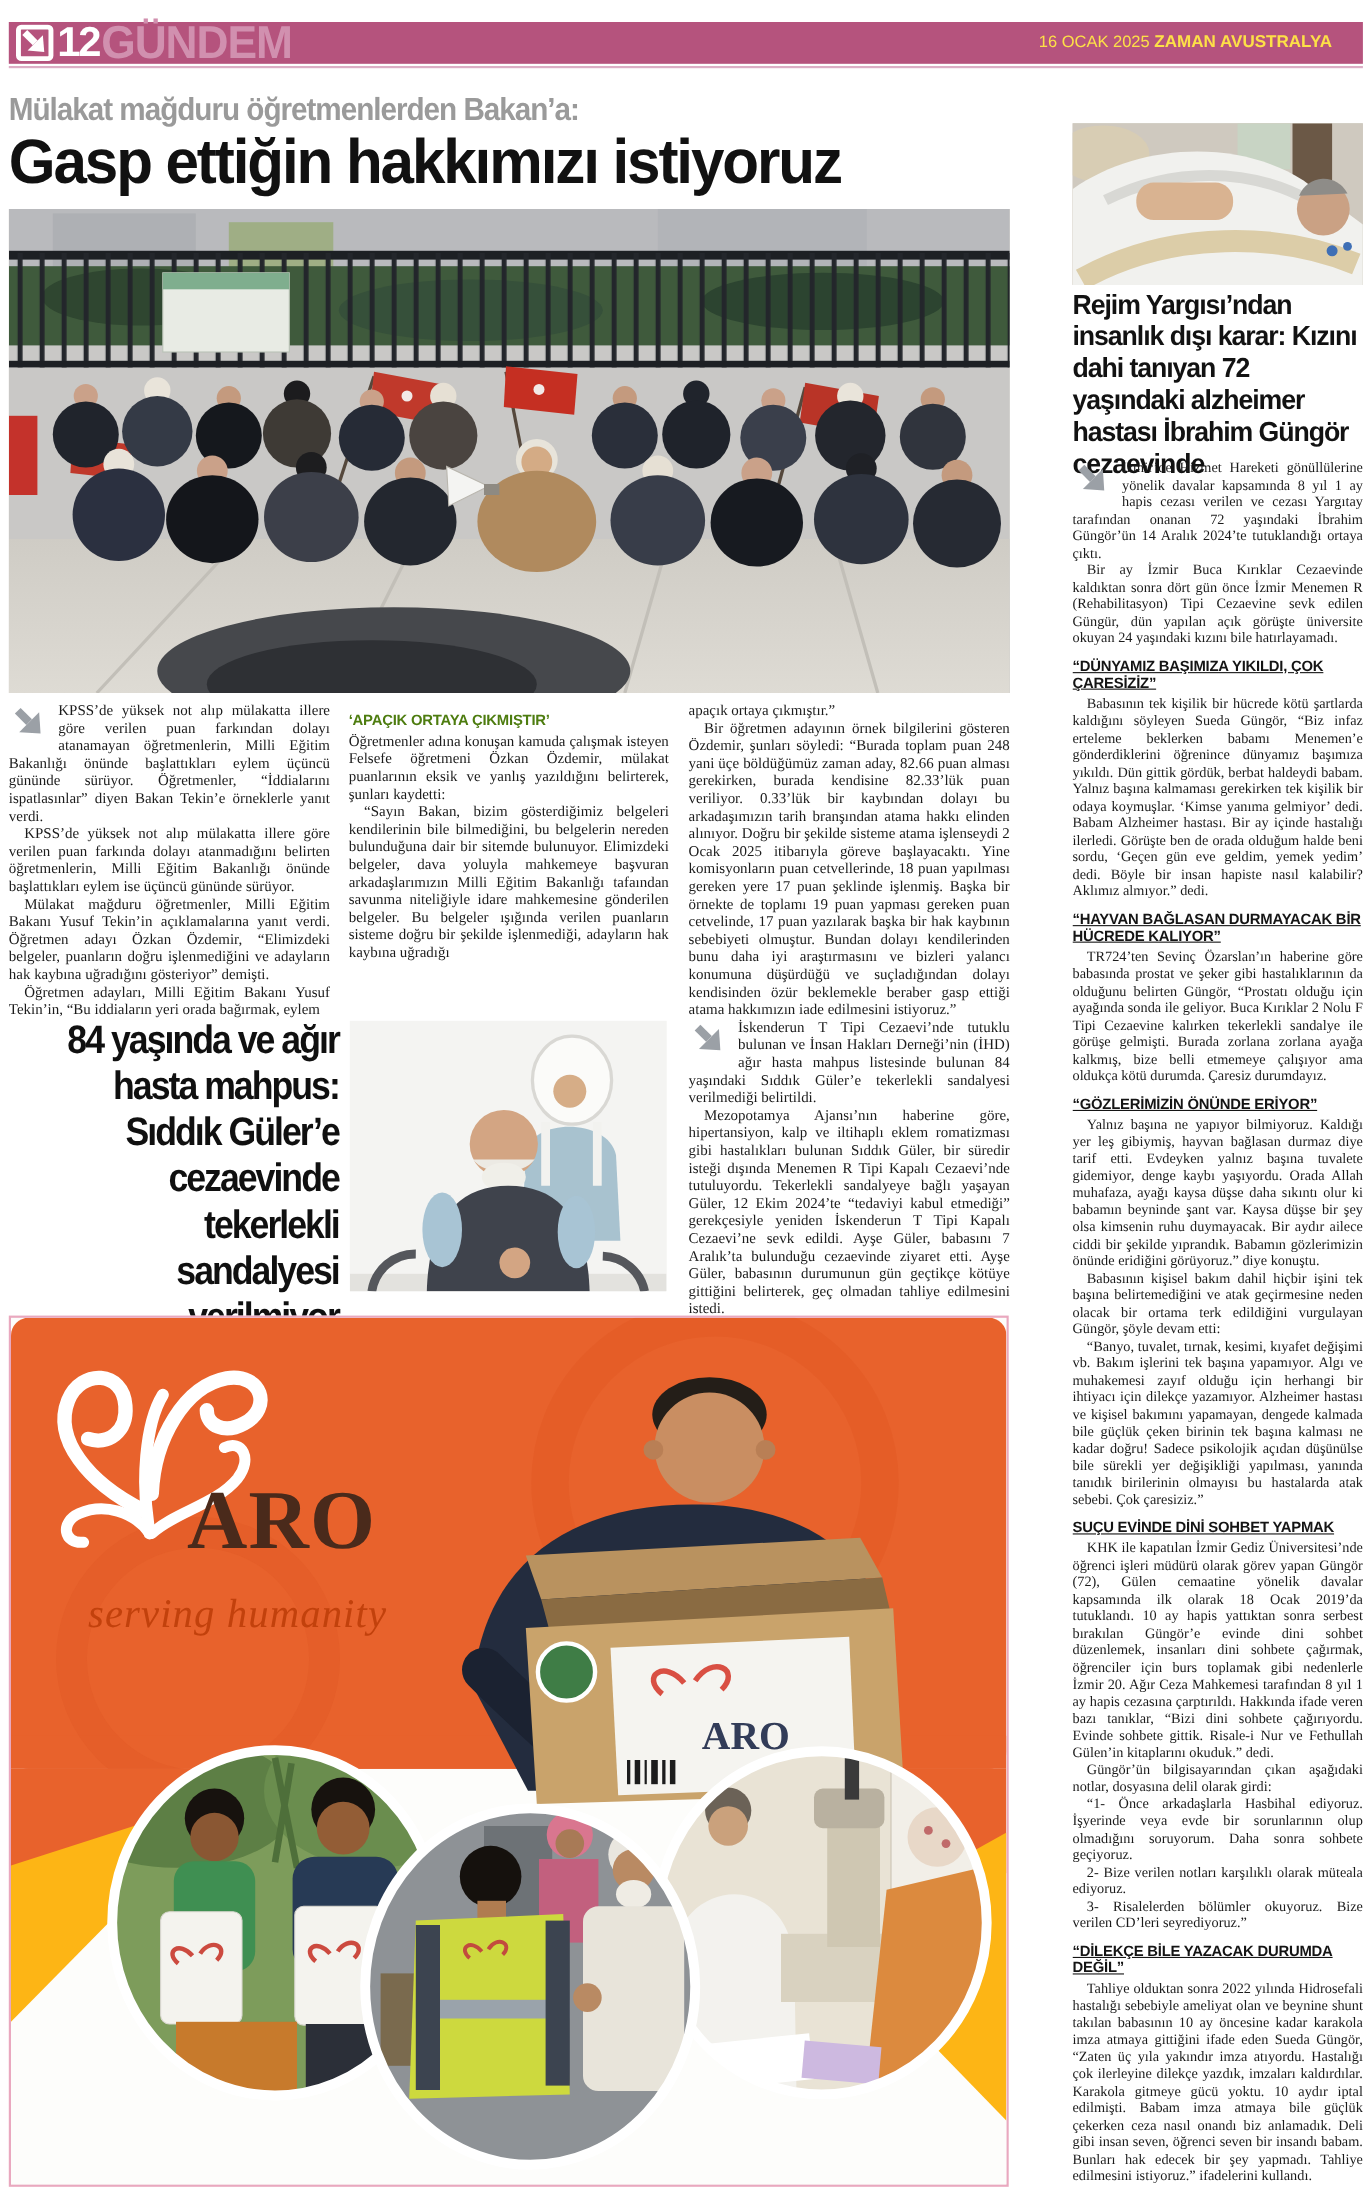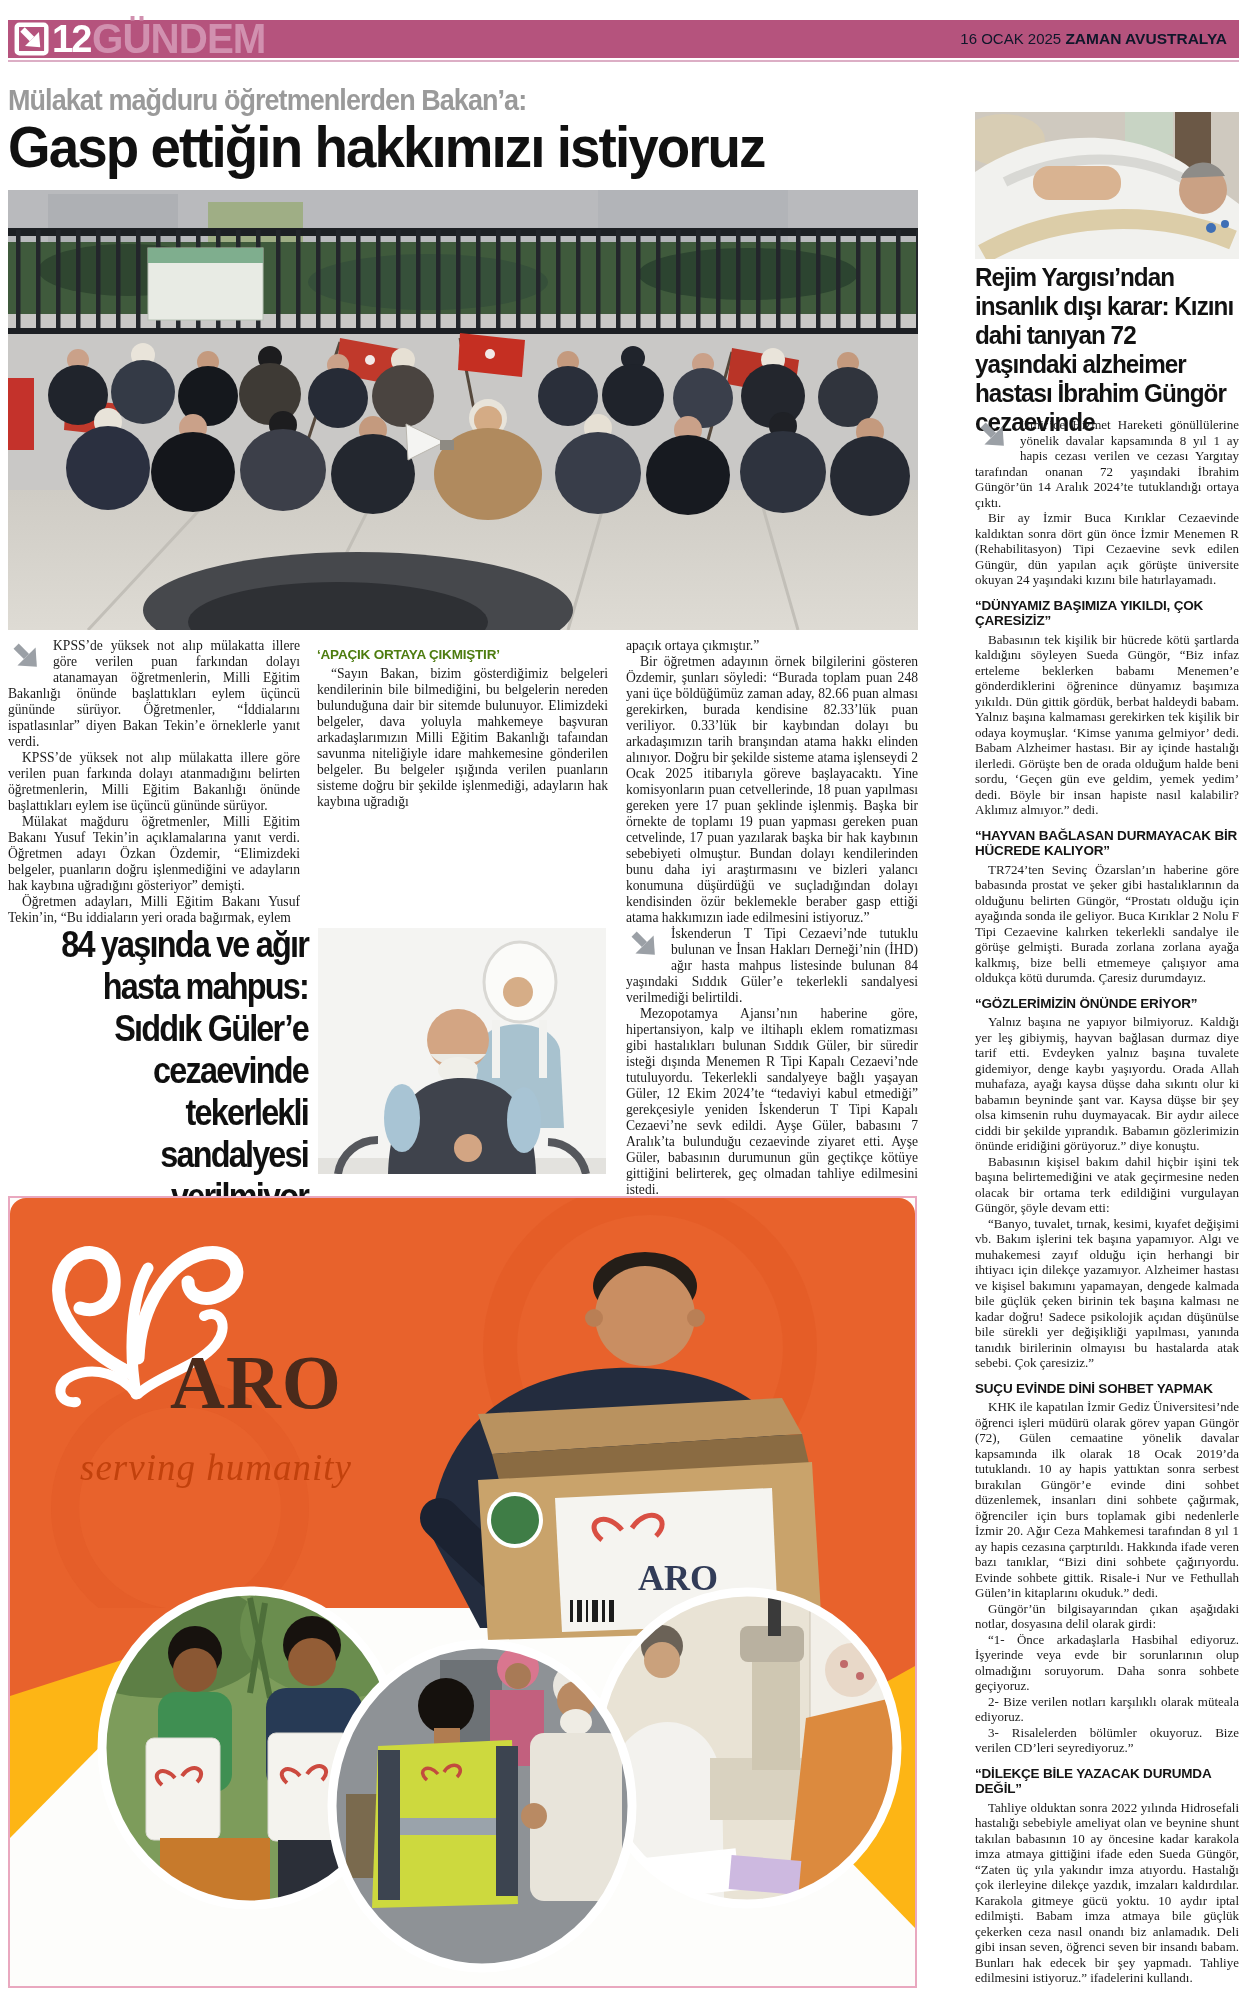--- a/index.html
+++ b/index.html
@@ -6,21 +6,21 @@
   .page{position:relative;width:1247px;height:2003px;background:#fff;overflow:hidden;
         font-family:"Liberation Serif", serif;color:#1b1b1b;}
   .abs{position:absolute;}
 
   
   .masthead{left:8px;top:20px;width:1231px;height:38px;background:#b5537d;
             display:flex;align-items:center;font-family:"Liberation Sans",sans-serif;text-align:center;}
   .mh-icon{width:36px;height:34px;margin-left:6px;flex:0 0 auto;}
   .mh-num{color:#fff;font-weight:bold;font-size:38px;line-height:38px;letter-spacing:-2px;margin-left:2px;}
   .mh-section{color:#d190af;font-weight:bold;font-size:42px;line-height:38px;letter-spacing:-1px;margin-left:2px;transform:scaleX(.96);transform-origin:left;}
-  .mh-right{margin-left:auto;padding-right:12px;color:#0f172a;font-size:15px;white-space:nowrap;}
+  .mh-right{margin-left:auto;padding-right:28px;color:#fde047;font-size:15px;white-space:nowrap;}
   .mh-right b{font-size:15.5px;}
   .mh-rule{left:8px;top:60px;width:1231px;height:2px;background:#dcaec5;}
 
   
   .kicker{left:8px;top:84px;width:900px;font-family:"Liberation Sans",sans-serif;
           font-weight:bold;font-size:29px;color:#9a9a9a;letter-spacing:-1px;transform:scaleX(.93);transform-origin:left;}
   .h1{left:8px;top:116px;width:960px;font-family:"Liberation Sans",sans-serif;font-weight:bold;
       font-size:57px;line-height:62px;color:#111;letter-spacing:-2px;transform:scaleX(.96);transform-origin:left;}
   .photo-main{left:8px;top:190px;width:910px;height:440px;overflow:hidden;background:#d4d2cd;}
 
@@ -43,21 +43,21 @@
 
   
   .photo-side{left:975px;top:112px;width:264px;height:147px;overflow:hidden;background:#cfc9bf;}
   .sb-h{left:975px;top:263px;width:272px;font-family:"Liberation Sans",sans-serif;font-weight:bold;
         font-size:25px;line-height:29px;color:#121212;letter-spacing:-1px;transform:scaleX(.97);transform-origin:left;}
   .sb-body{left:975px;top:417px;width:264px;height:1572px;font-size:13px;line-height:15.5px;
            text-align:justify;overflow:hidden;}
   .sb-body p{margin:0;text-indent:13px;}
   .sb-body p.lead{text-indent:0;}
   .sb-body h3{font-family:"Liberation Sans",sans-serif;font-weight:bold;font-size:13.5px;
-              letter-spacing:-.2px;margin:10px 0 3px 0;text-align:left;color:#141414;}
+              letter-spacing:-.2px;margin:10px 0 3px 0;text-align:left;color:#141414;text-decoration:underline;}
 
   
   .ad{left:8px;top:1196px;width:909px;height:792px;border:2px solid #e9a8bf;box-sizing:border-box;
       background:#fdfdfb;overflow:hidden;}
   .ad-word{left:160px;top:146px;font-family:"Liberation Serif",serif;font-weight:bold;
            font-size:76px;line-height:76px;color:#4a2a1b;letter-spacing:1px;}
   .ad-org{left:26px;top:230px;width:340px;font-family:"Liberation Serif",serif;font-weight:bold;
           font-size:15px;color:#4a2a1b;letter-spacing:2.2px;}
   .ad-tag{left:70px;top:248px;font-family:"Liberation Serif",serif;font-style:italic;
           font-size:37px;color:#c2410c;letter-spacing:1px;}
@@ -229,20 +229,21 @@
       </svg>
       <span>KPSS’de yüksek not alıp mülakatta illere göre verilen puan farkından dolayı atanamayan öğretmenlerin, Milli Eğitim Bakanlığı önünde başlattıkları eylem üçüncü gününde sürüyor. Öğretmenler, “İddialarını ispatlasınlar” diyen Bakan Tekin’e örneklerle yanıt verdi.</span>
     </p>
     <p>KPSS’de yüksek not alıp mülakatta illere göre verilen puan farkında dolayı atanmadığını belirten öğretmenlerin, Milli Eğitim Bakanlığı önünde başlattıkları eylem ise üçüncü gününde sürüyor.</p>
     <p>Mülakat mağduru öğretmenler, Milli Eğitim Bakanı Yusuf Tekin’in açıklamalarına yanıt verdi. Öğretmen adayı Özkan Özdemir, “Elimizdeki belgeler, puanların doğru işlenmediğini ve adayların hak kaybına uğradığını gösteriyor” demişti.</p>
     <p>Öğretmen adayları, Milli Eğitim Bakanı Yusuf Tekin’in, “Bu iddiaların yeri orada bağırmak, eylem</p>
   </div>
 
   <div class="abs col col2">
     <div class="subhead">‘APAÇIK ORTAYA ÇIKMIŞTIR’</div>
+    <p class="noind">Öğretmenler adına konuşan kamuda çalışmak isteyen Felsefe öğretmeni Özkan Özdemir, mülakat puanlarının eksik ve yanlış yazıldığını belirterek, şunları kaydetti:</p>
     <p>“Sayın Bakan, bizim gösterdiğimiz belgeleri kendilerinin bile bilmediğini, bu belgelerin nereden bulunduğuna dair bir sitemde bulunuyor. Elimizdeki belgeler, dava yoluyla mahkemeye başvuran arkadaşlarımızın Milli Eğitim Bakanlığı tafaından savunma niteliğiyle idare mahkemesine gönderilen belgeler. Bu belgeler ışığında verilen puanların sisteme doğru bir şekilde işlenmediği, adayların hak kaybına uğradığı</p>
   </div>
 
   <div class="abs col col3">
     <p class="noind">apaçık ortaya çıkmıştır.”</p>
     <p>Bir öğretmen adayının örnek bilgilerini gösteren Özdemir, şunları söyledi: “Burada toplam puan 248 yani üçe böldüğümüz zaman aday, 82.66 puan alması gerekirken, burada kendisine 82.33’lük puan veriliyor. 0.33’lük bir kaybından dolayı bu arkadaşımızın tarih branşından atama hakkı elinden alınıyor. Doğru bir şekilde sisteme atama işlenseydi 2 Ocak 2025 itibarıyla göreve başlayacaktı. Yine komisyonların puan cetvellerinde, 18 puan yapılması gereken yere 17 puan şeklinde işlenmiş. Başka bir örnekte de toplamı 19 puan yapması gereken puan cetvelinde, 17 puan yazılarak başka bir hak kaybının sebebiyeti olmuştur. Bundan dolayı kendilerinden bunu daha iyi araştırmasını ve bizleri yalancı konumuna düşürdüğü ve suçladığından dolayı kendisinden özür beklemekle beraber gasp ettiği atama hakkımızın iade edilmesini istiyoruz.”</p>
     <p class="lead" style="margin-top:0;">
       <svg class="dropcap" viewBox="0 0 40 36">
         <g transform="rotate(-45 20 18)" fill="#9ba0a6">
             <rect x="16" y="2" width="8" height="16"></rect>

